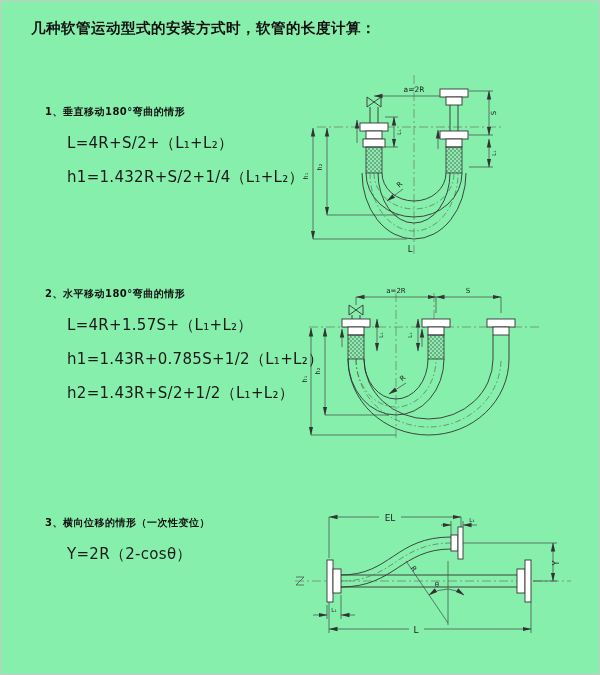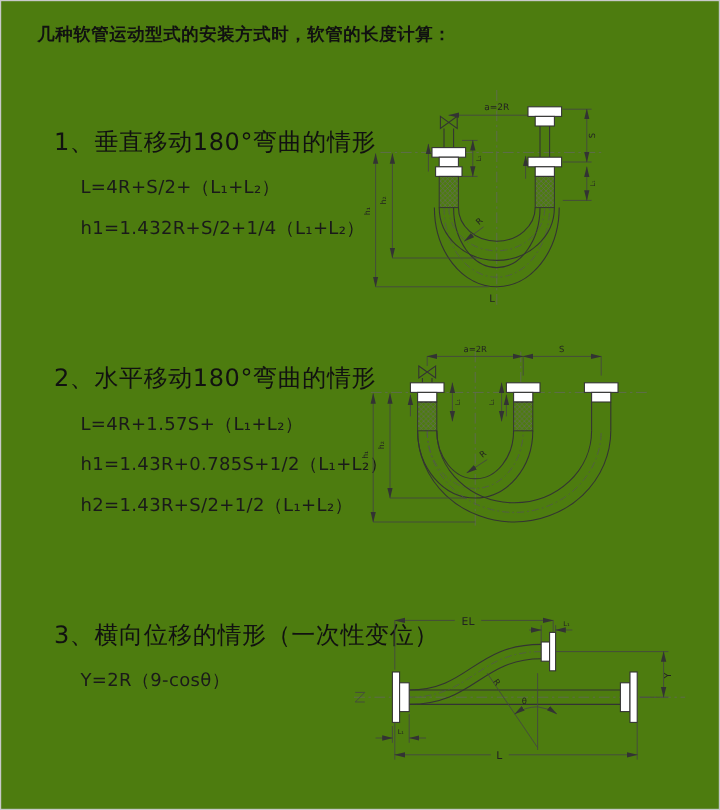--- a/index.html
+++ b/index.html
@@ -1,23 +1,23 @@
 <!DOCTYPE html>
 <html><head>
 <meta charset="utf-8">
 <style>
   html,body{margin:0;padding:0;background:#fff;}
-  .canvas{position:relative;width:600px;height:675px;background:#4d7c0f;
+  .canvas{position:relative;width:600px;height:675px;background:#86efac;
           border:1px solid #c9c9c9;box-sizing:border-box;overflow:hidden;
           font-family:"DejaVu Sans",sans-serif;color:#111;}
   .title{position:absolute;left:30px;top:18px;font-size:14.5px;font-weight:bold;
          letter-spacing:0.5px;margin:0;}
   .sec{position:absolute;left:44px;}
-  .sec1{top:104px;} .sec2{top:301px;} .sec3{top:515px;}
-  .heading{font-size:20px;font-weight:normal;letter-spacing:0.5px;}
+  .sec1{top:104px;} .sec2{top:286px;} .sec3{top:515px;}
+  .heading{font-size:10px;font-weight:bold;letter-spacing:0.5px;}
   .formula{margin:15px 0 0 22px;font-size:15px;letter-spacing:0.3px;color:#1a1a1a;}
   .dia{position:absolute;}
   .d1{left:298px;top:70px;} .d2{left:300px;top:278px;} .d3{left:290px;top:502px;}
   svg .cl{stroke:#666;stroke-width:0.6;fill:none;stroke-dasharray:9 3 2 3;}
   svg .wall{stroke:#333;stroke-width:0.9;fill:none;}
   svg .hose{stroke:#333;stroke-width:0.9;fill:none;}
   svg .hosed{stroke:#555;stroke-width:0.6;fill:none;stroke-dasharray:6 2.5 1.5 2.5;}
   svg .dim{stroke:#444;stroke-width:0.7;fill:none;}
   svg .fl{fill:#fff;stroke:#333;stroke-width:0.9;}
   svg .br{stroke:#333;stroke-width:0.8;}
@@ -38,21 +38,21 @@
 
   <div class="sec sec2">
     <div class="heading">2、水平移动180°弯曲的情形</div>
     <div class="formula">L=4R+1.57S+（L₁+L₂）</div>
     <div class="formula">h1=1.43R+0.785S+1/2（L₁+L₂）</div>
     <div class="formula">h2=1.43R+S/2+1/2（L₁+L₂）</div>
   </div>
 
   <div class="sec sec3">
     <div class="heading">3、横向位移的情形（一次性变位）</div>
-    <div class="formula">Y=2R（9-cosθ）</div>
+    <div class="formula">Y=2R（2-cosθ）</div>
   </div>
 
   <svg class="dia d1" width="235" height="192" viewBox="0 0 235 192">
     <defs>
       <marker id="a1" markerWidth="9" markerHeight="8" refX="8.5" refY="3" orient="auto-start-reverse" markerUnits="userSpaceOnUse">
         <path d="M0,0.8 L9,3 L0,5.2 Z" fill="#333"></path>
       </marker>
       <pattern id="p1" width="4" height="4" patternUnits="userSpaceOnUse">
         <path d="M0,4 L4,0 M0,0 L4,4" stroke="#666" stroke-width="0.5"></path>
       </pattern>

